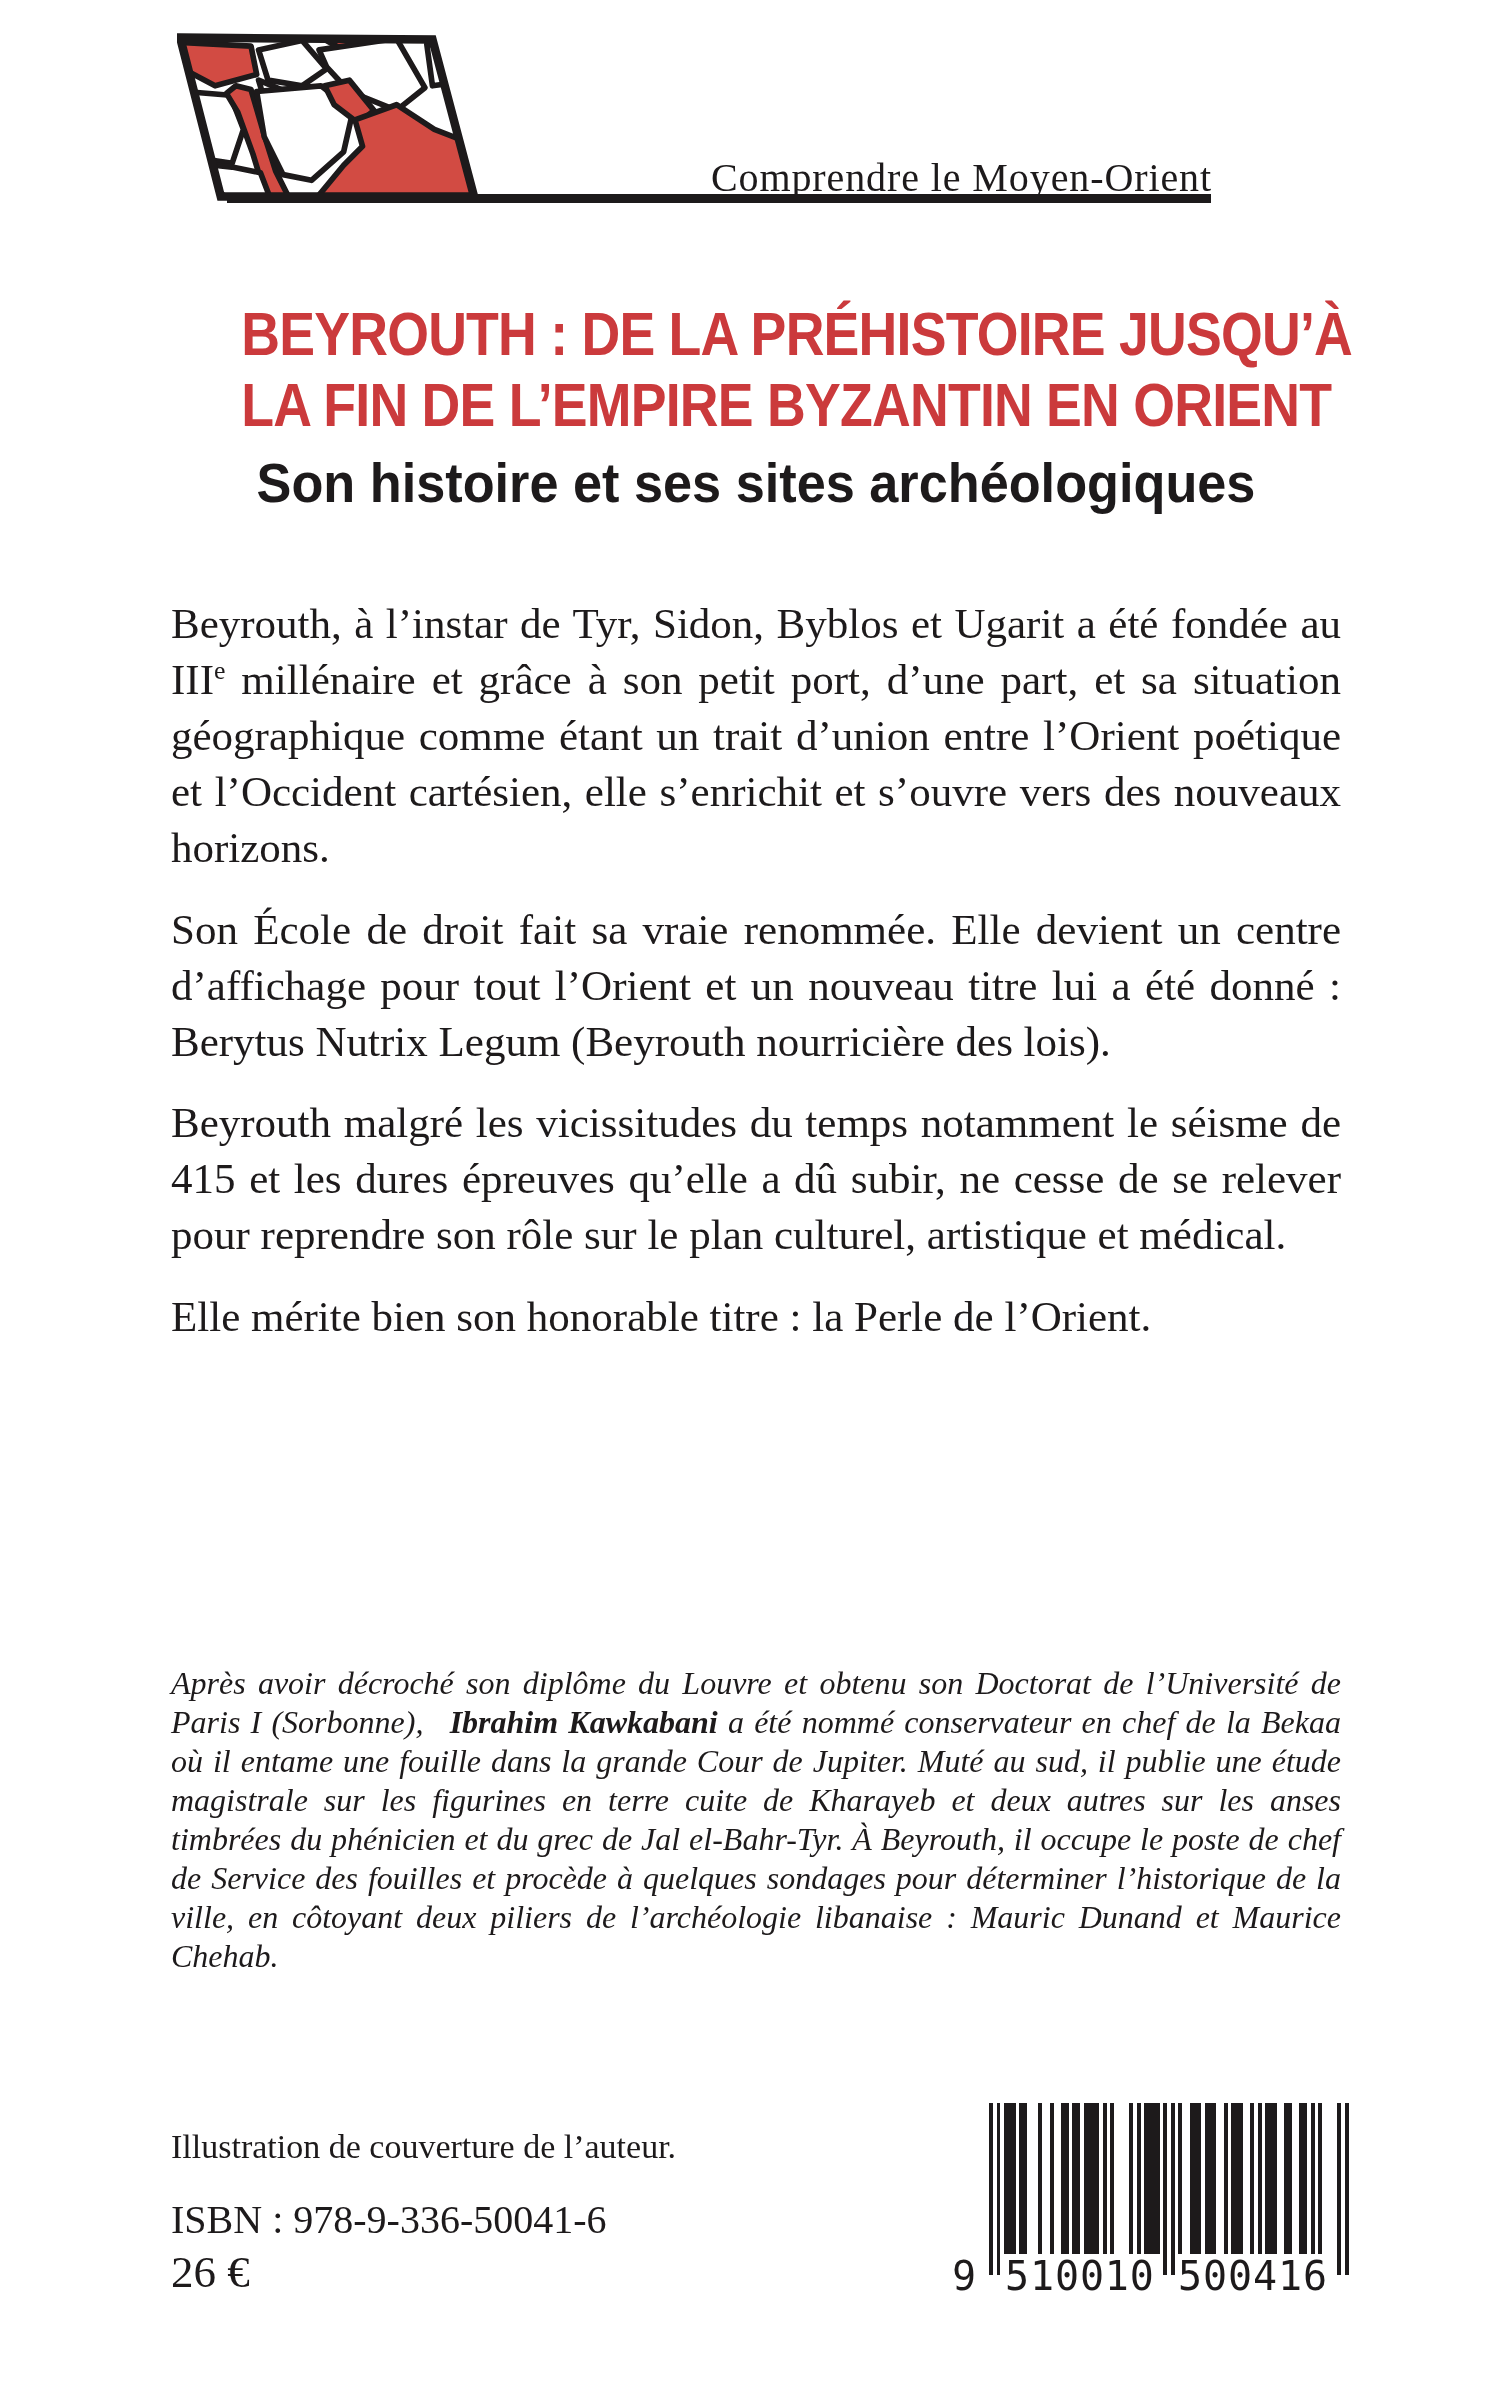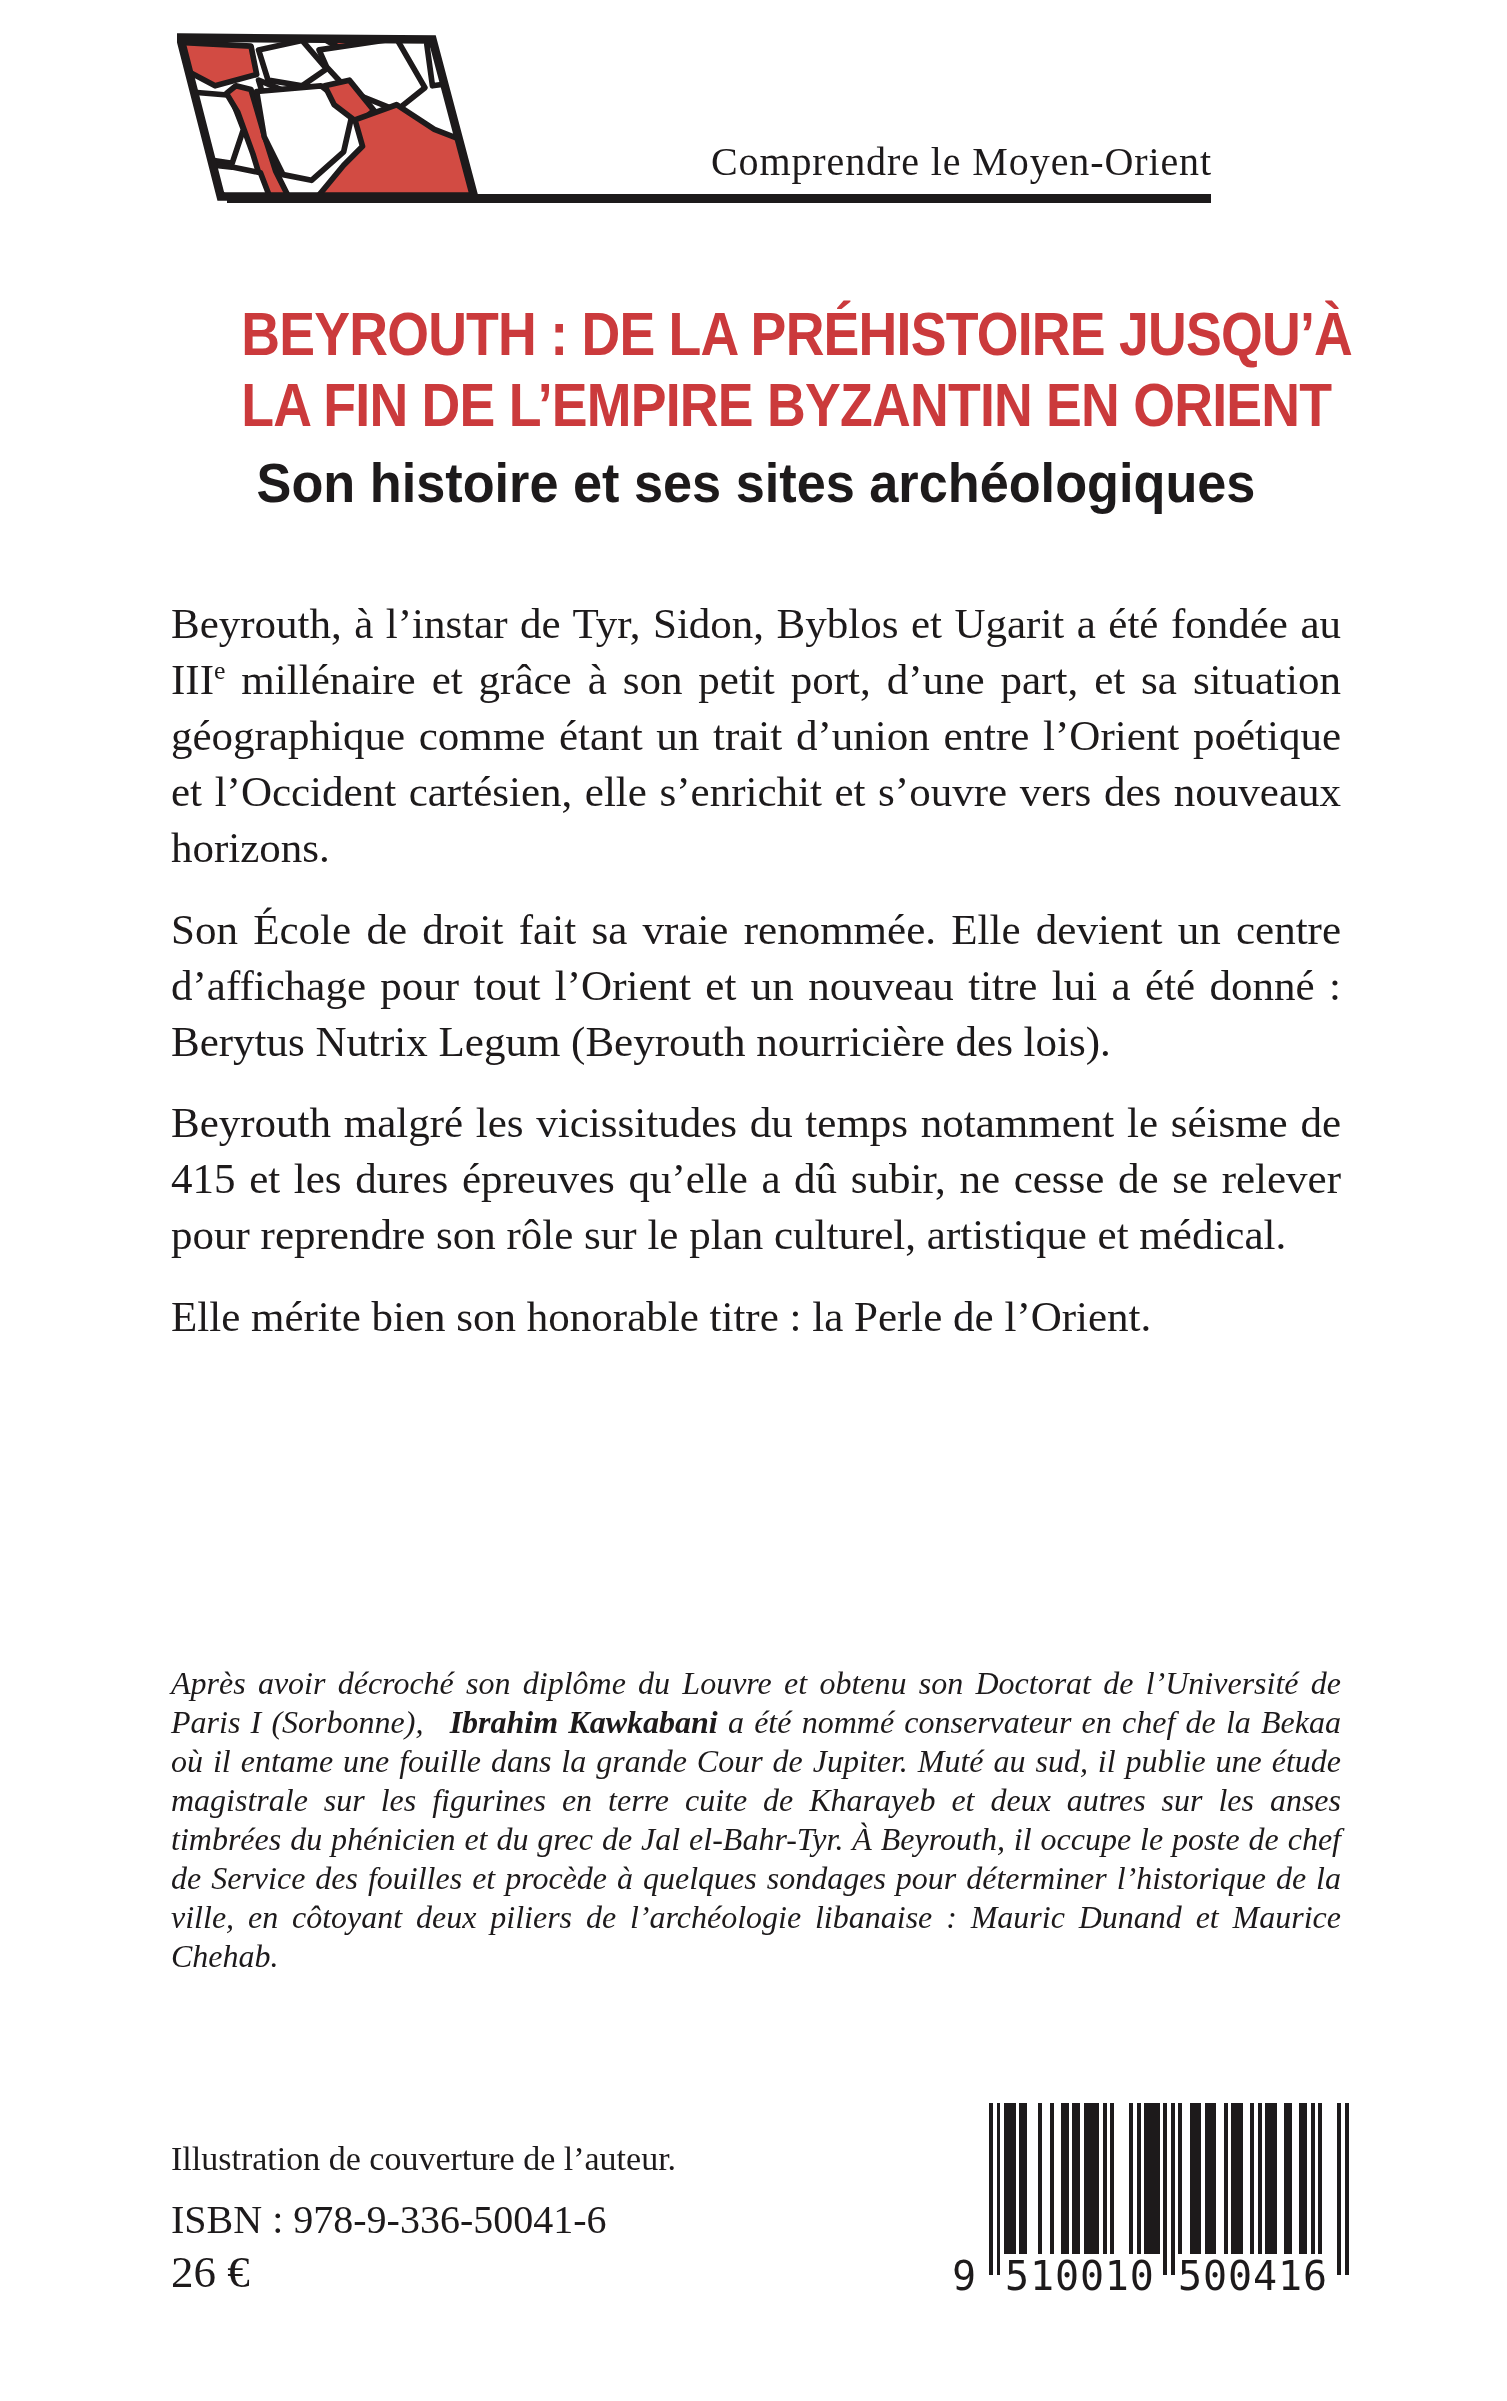--- a/index.html
+++ b/index.html
@@ -4,42 +4,42 @@
 <style>
   html,body{margin:0;padding:0;background:#888;}
   .page{
     position:relative; width:1508px; height:2402px; background:#ffffff;
     font-family:"Liberation Serif", serif; color:var(--ink,#1d1a1b);
     margin:0 auto; overflow:hidden;
   }
   
   .logo-svg{position:absolute; left:177px; top:31px;}
   .collection-name{
-    position:absolute; right:296px; top:142px; font-size:40px; line-height:1;
+    position:absolute; right:296px; top:158px; font-size:40px; line-height:1;
     letter-spacing:0.9px; white-space:nowrap;
   }
   .header-rule{position:absolute; left:227px; top:194px; width:984px; height:8.5px; background:var(--ink,#1d1a1b);}
   
   .title-block{position:absolute; left:171px; top:299px; width:1170px; text-align:center;
     font-family:"Liberation Sans", sans-serif; font-weight:bold;}
   .title-line{color:var(--accent,#cb3a3c); font-size:61px; line-height:71px; letter-spacing:-0.9px;
     transform:scaleX(0.88); transform-origin:center; white-space:nowrap;}
   .subtitle{color:var(--ink,#1d1a1b); font-size:55px; line-height:68px; margin-top:7.6px;
     transform:scaleX(0.95); transform-origin:center; white-space:nowrap;}
   
   .synopsis{position:absolute; left:171px; top:596px; width:1170px;
     font-size:43px; line-height:56px; text-align:justify;}
   .synopsis p{margin:0 0 25.6px 0;}
   .synopsis sup{font-size:60%; line-height:0; vertical-align:super;}
   
   .bio{position:absolute; left:171px; top:1664px; width:1170px;
     font-style:italic; font-size:32px; line-height:39px; text-align:justify;}
   .bio strong{font-weight:bold;margin-left:16px;}
   
-  .credit{position:absolute; left:171px; top:2127px; font-size:34px; line-height:1.2;margin-top:12px;}
+  .credit{position:absolute; left:171px; top:2127px; font-size:34px; line-height:1.2;}
   .isbn{position:absolute; left:171px; top:2196px; font-size:40px; line-height:1.2;}
   .price{position:absolute; left:171px; top:2245px; font-size:45px; line-height:1.2;}
   
   .barcode{position:absolute; left:989px; top:2103px; width:360px; height:203px;}
   .bars{position:relative; width:360px; height:172px;}
   .bar{position:absolute; top:0; width:3.8px; height:151px; background:var(--ink,#1d1a1b);}
   .bar.tall{height:172px;}
   .bc-digit{position:absolute; top:151px; font-family:"DejaVu Sans Mono", monospace;
     font-size:40px; line-height:1.1; letter-spacing:0.9px; color:var(--ink,#1d1a1b);}
   .bc-first{left:-59px; width:47px; text-align:right;}

